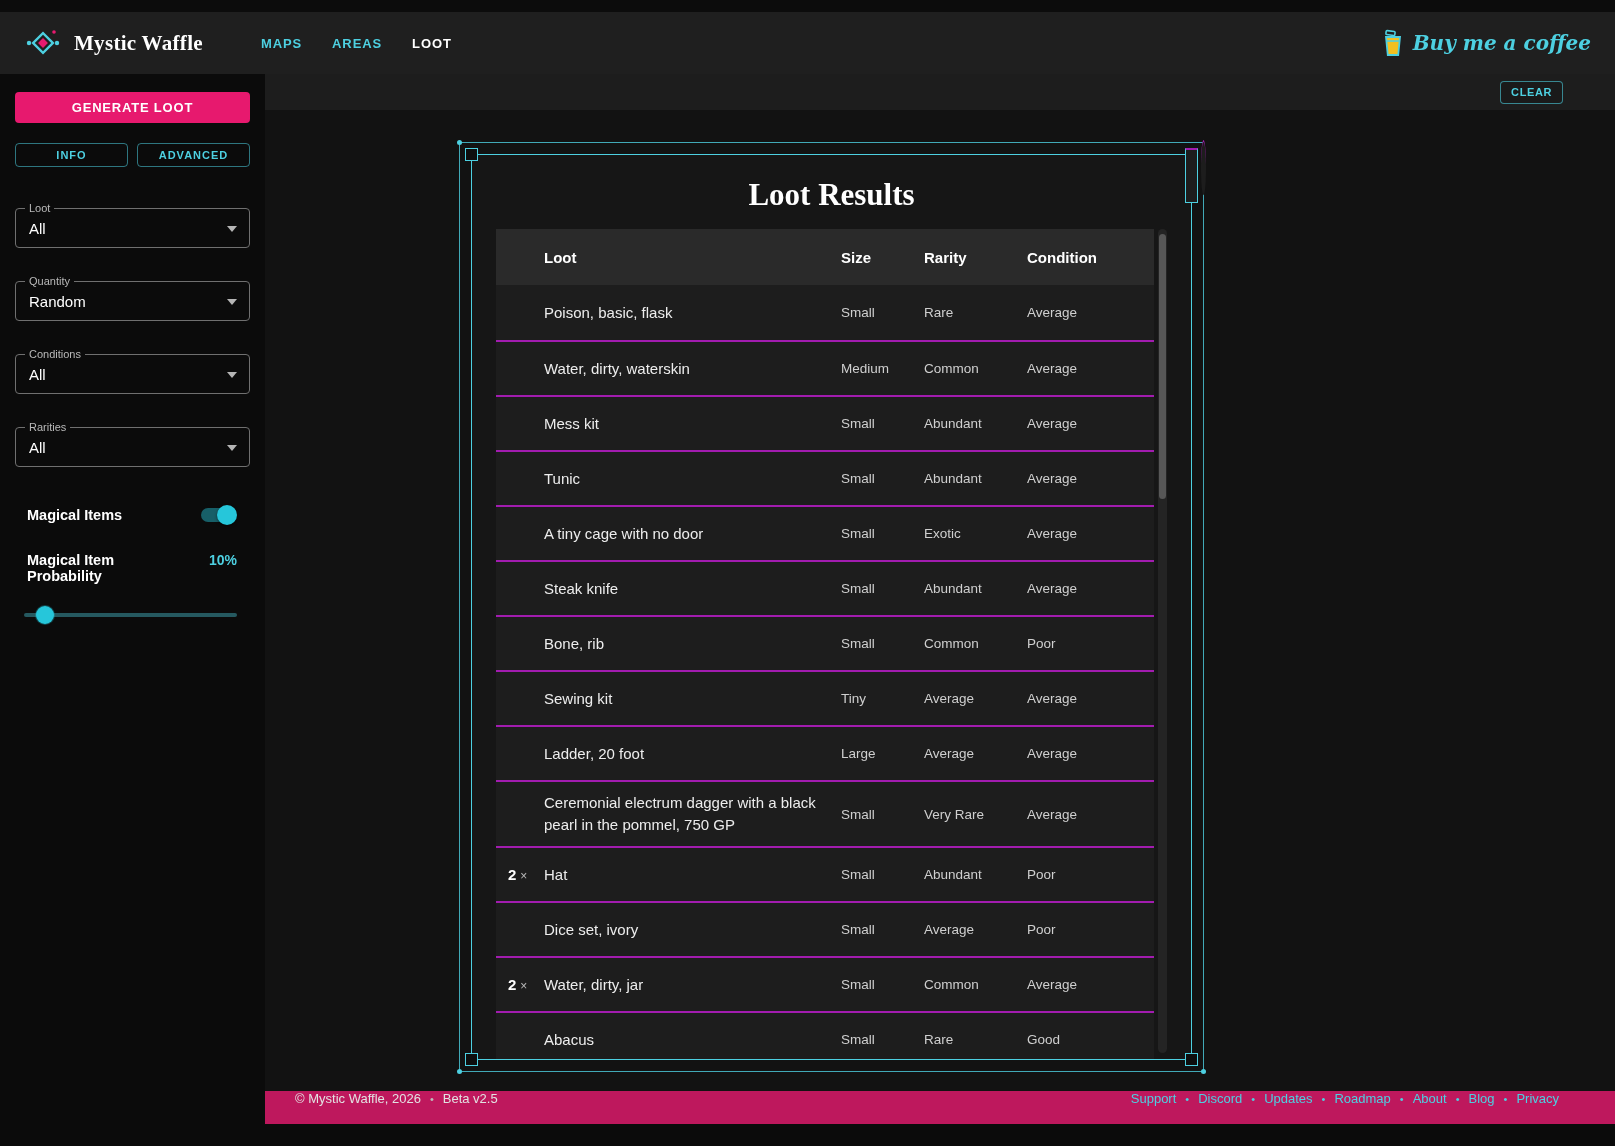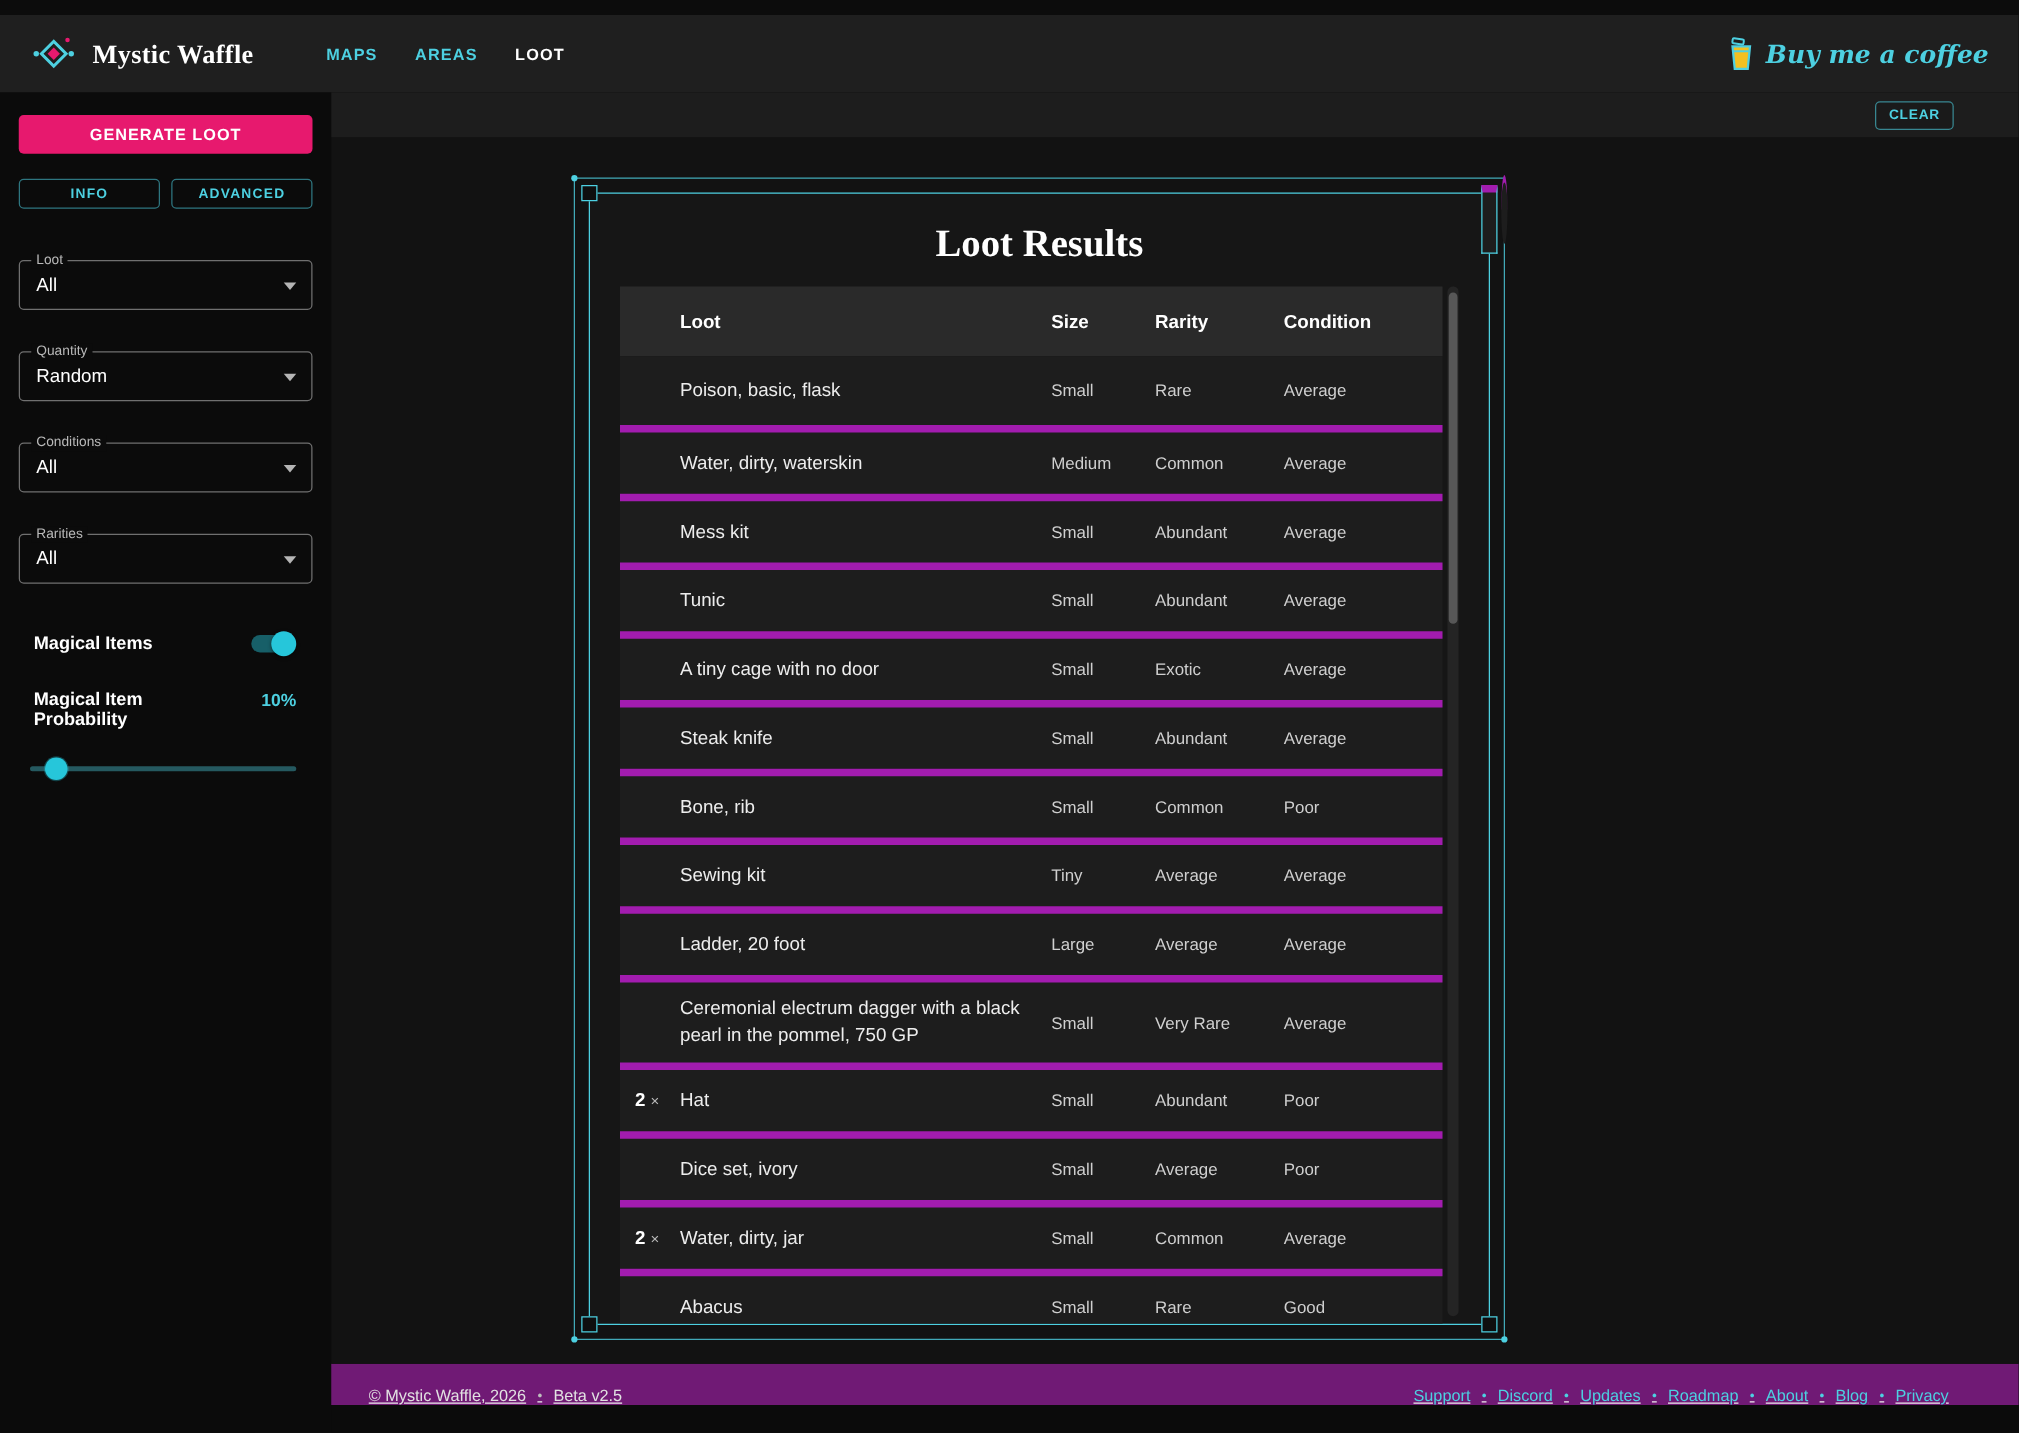--- a/index.html
+++ b/index.html
@@ -133,40 +133,40 @@
   }
   .table-wrap{flex:1;position:relative;margin:0 24px;overflow:hidden;}
   .rows-area{margin-right:13px;}
   .thead,.tr{
     display:grid;grid-template-columns:1fr 83px 103px 127px;align-items:center;
   }
   .thead{
     background:#2a2a2a;height:56px;font-size:15px;font-weight:700;color:#fff;
   }
   .th:first-child{padding-left:48px;}
-  .tr{min-height:55px;border-top:6px solid #a21caf;background:#1d1d1d;}
+  .tr{min-height:55px;border-top:2px solid #a21caf;background:#1d1d1d;}
   .tr:first-of-type{border-top:none;}
   .td{font-size:13.5px;color:#cfcfcf;padding-right:6px;}
   .td-loot{
     position:relative;padding:10px 20px 10px 48px;font-size:15px;color:#ededed;
     line-height:22px;
   }
   .qty{position:absolute;left:12px;top:50%;transform:translateY(-50%);white-space:nowrap;}
   .qty b{font-size:15px;font-weight:700;color:#fff;}
   .qty .x{font-size:12px;color:#bbb;margin-left:4px;}
   .sbar{
     position:absolute;right:0;top:0;bottom:6px;width:9px;border-radius:5px;background:#242424;
   }
   .sthumb{
     position:absolute;left:1px;top:5px;width:7px;height:265px;border-radius:4px;background:#575757;
   }
   
   .footer{
-    height:33px;flex:0 0 33px;background:#701a75;display:flex;align-items:flex-end;
-    justify-content:space-between;padding:0 56px 0 30px;text-decoration:underline;
+    height:33px;flex:0 0 33px;background:#be185d;display:flex;align-items:flex-start;
+    justify-content:space-between;padding:0 56px 0 30px;
   }
   .footer-left{display:flex;align-items:center;gap:9px;font-size:13px;color:#e2e2e2;}
   .fsep{color:#bdbdbd;font-size:11px;}
   .footer-links{display:flex;align-items:center;gap:9px;}
   .flink{color:var(--accent);font-size:13px;cursor:pointer;text-decoration:none;}
   .fdot{color:var(--accent);font-size:11px;}
   .bottom-strip{height:34px;flex:0 0 34px;background:#0b0b0b;}
 </style>
 </head>
 <body>

